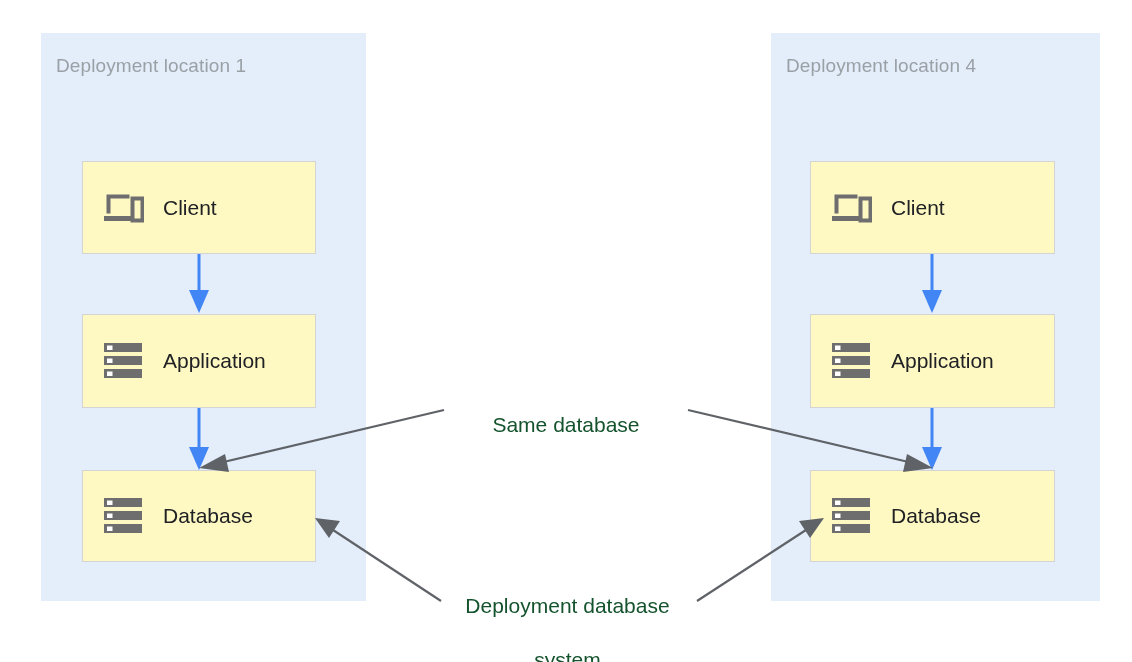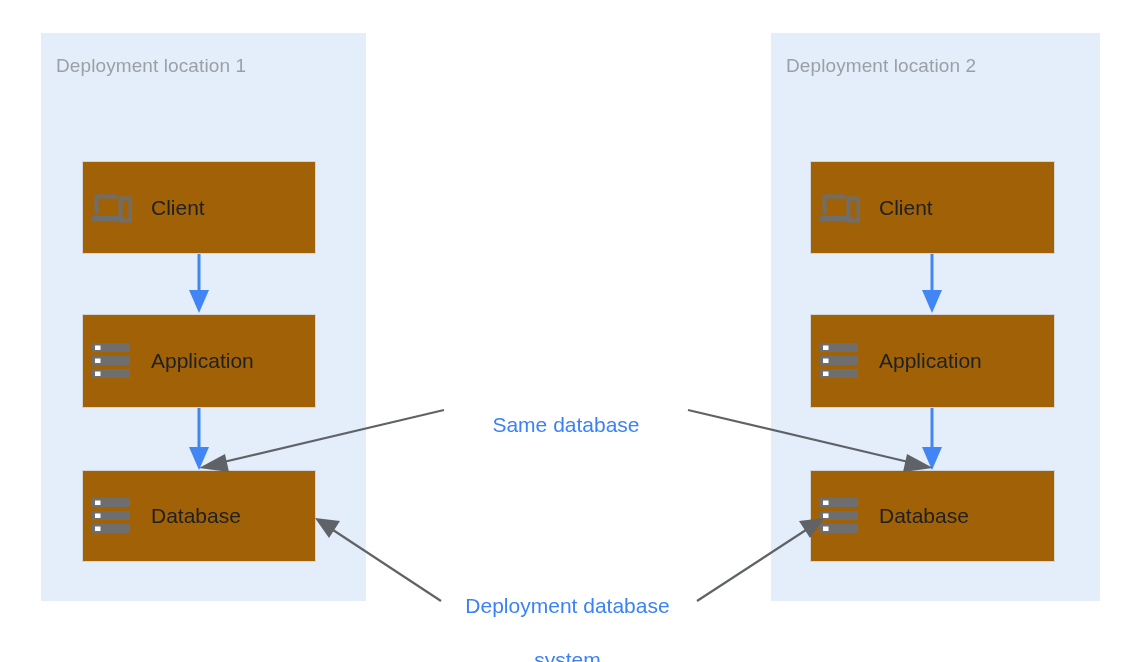--- a/index.html
+++ b/index.html
@@ -33,26 +33,26 @@
     font-size: 19px;
     line-height: 23px;
     color: #9aa0a6;
     white-space: nowrap;
     letter-spacing: 0.1px;
   }
 
   
   .node {
     position: absolute;
-    background: #a16207;
+    background: #fef9c3;
     border: 1px solid #d4d4d4;
     box-sizing: border-box;
     display: flex;
     align-items: center;
-    padding-left: 6px;
+    padding-left: 18px;
   }
   .node-icon {
     flex: 0 0 auto;
     width: 46px;
     height: 40px;
     margin-right: 16px;
     display: flex;
     align-items: center;
     justify-content: center;
   }
@@ -71,36 +71,36 @@
     width: 1132px;
     height: 662px;
     pointer-events: none;
   }
 
   
   .annotation {
     position: absolute;
     font-size: 21px;
     line-height: 27px;
-    color: #3b82f6;
+    color: #14532d;
     text-align: center;
     white-space: pre-line;
   }
 </style>
 </head>
 <body>
 
 <div id="canvas">
 
   <div class="panel" id="panel-0" style="left: 41px; top: 33px; width: 325px; height: 568px; background: rgb(228, 238, 250);">
     <div class="panel-title">Deployment location 1</div>
   </div>
 
   <div class="panel" id="panel-1" style="left: 771px; top: 33px; width: 329px; height: 568px; background: rgb(228, 238, 250);">
-    <div class="panel-title">Deployment location 2</div>
+    <div class="panel-title">Deployment location 4</div>
   </div>
 
   <div class="node" id="node-0-0" style="left: 82px; top: 161px; width: 234px; height: 93px;">
     <span class="node-icon">
       <svg width="40" height="32" viewBox="0 0 40 32" aria-hidden="true">
 
         <path d="M2.5 2.5 h23 v4 h-19 v15 h-4 z" fill="#6e6e6e"></path>
 
         <rect x="0" y="24" width="28" height="5" fill="#6e6e6e"></rect>
 

